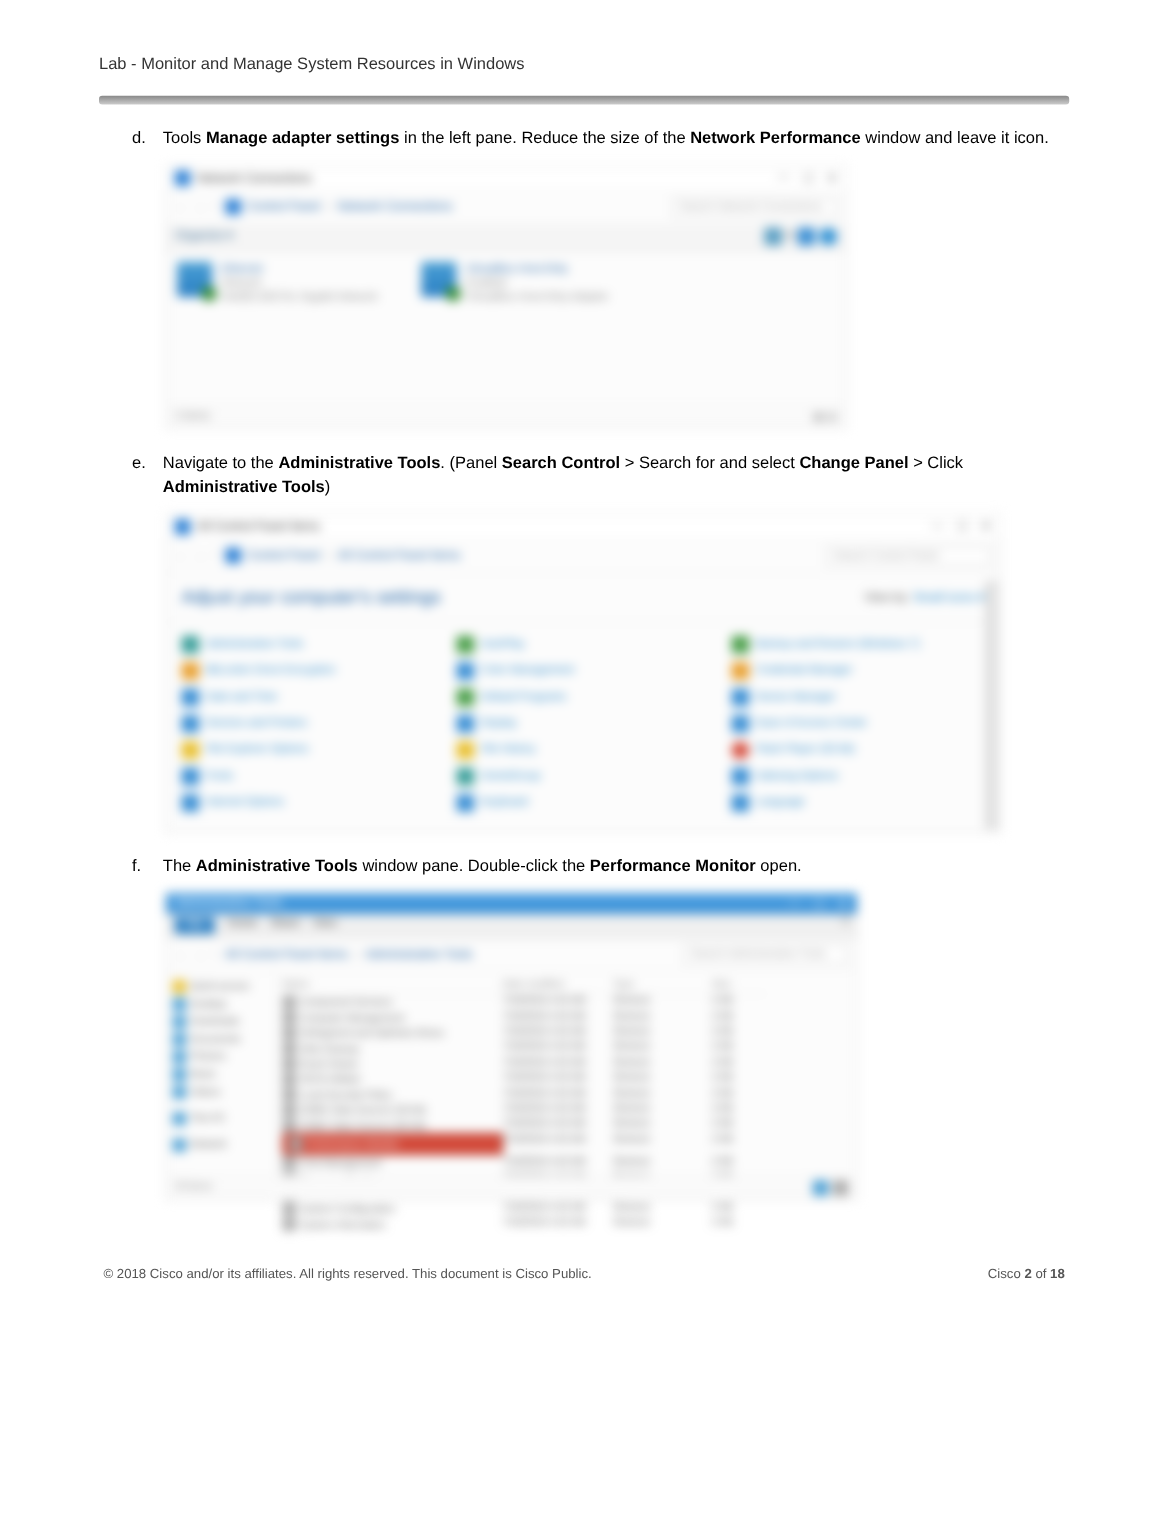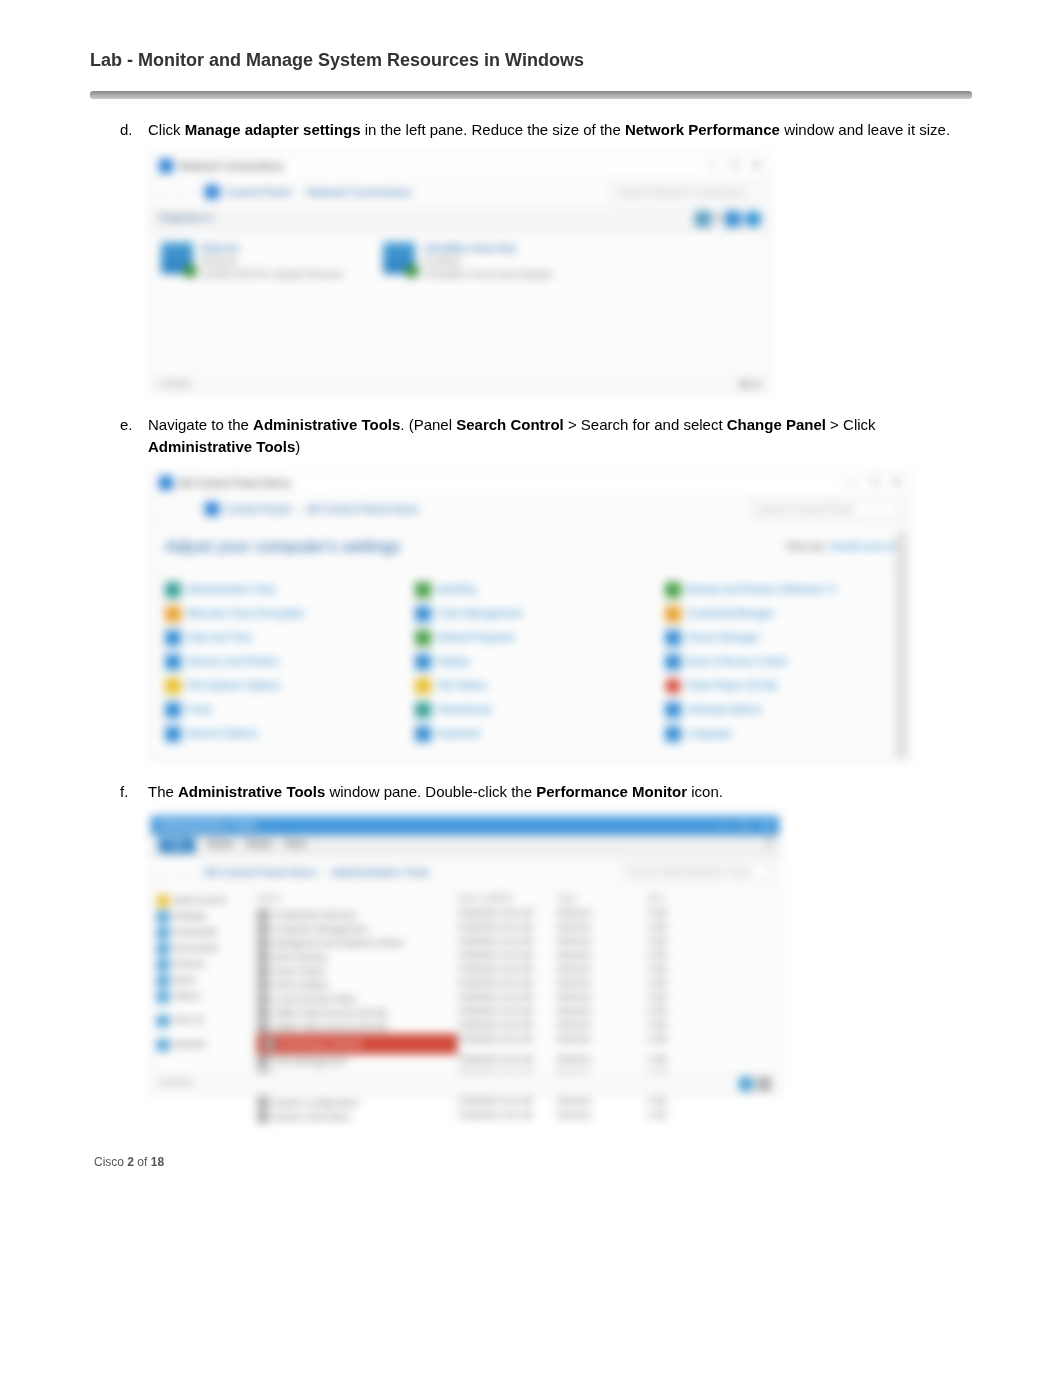--- a/index.html
+++ b/index.html
@@ -4,22 +4,22 @@
   <style>
     * { margin: 0; padding: 0; box-sizing: border-box; }
     body {
       font-family: Arial, Helvetica, sans-serif;
       background: #fff;
       width: 1062px;
       padding: 50px 90px 30px 90px;
       color: #000;
     }
     .header {
-      font-size: 18px;
-      font-weight: bold;
+      font-size: 15px;
+      font-weight: normal;
       color: #333;
       padding-bottom: 20px;
     }
     .hr-line {
       height: 8px;
       background: linear-gradient(to bottom, #888 0%, #ccc 100%);
       border-radius: 3px;
       margin-bottom: 20px;
     }
     .step {
@@ -295,21 +295,21 @@
   </style>
 </head>
 <body>
 
 <div class="header">Lab - Monitor and Manage System Resources in Windows</div>
 <div class="hr-line"></div>
 
 <div class="step">
   <div class="step-letter">d.</div>
   <div class="step-text">
-    <span>Click </span><b>Manage adapter settings</b><span> in the left pane. Reduce the size of the </span><b>Network Performance</b><span> window and leave it size.</span>
+    <span>Tools </span><b>Manage adapter settings</b><span> in the left pane. Reduce the size of the </span><b>Network Performance</b><span> window and leave it icon.</span>
   </div>
 </div>
 
 <div class="screenshot ss1">
   <div class="ss1-title">
     <div class="ss1-title-left">
       <span class="icon-box"></span>
       <span style="font-size:11px;color:#333;">Network Connections</span>
     </div>
     <div class="win-controls">
@@ -482,21 +482,21 @@
         <span class="cp-icon blue"></span>
         <span>Language</span>
       </div>
   </div>
   <div class="ss2-scroll"></div>
 </div>
 
 <div class="step">
   <div class="step-letter">f.</div>
   <div class="step-text">
-    <span>The </span><b>Administrative Tools</b><span> window pane. Double-click the </span><b>Performance Monitor</b><span> icon.</span>
+    <span>The </span><b>Administrative Tools</b><span> window pane. Double-click the </span><b>Performance Monitor</b><span> open.</span>
   </div>
 </div>
 
 <div class="screenshot ss3">
   <div class="ss3-title">
     <span>Administrative Tools</span>
     <div class="win-controls" style="color:#fff;">
       <span>—</span>
       <span>☐</span>
       <span>✕</span>
@@ -678,16 +678,17 @@
   <div class="ss3-footer">
     <span>20 items</span>
     <div class="footer-icons">
       <span class="ft-icon"></span>
       <span class="ft-icon" style="background:#aaa;"></span>
     </div>
   </div>
 </div>
 
 <div class="page-footer">
+  <span>© 2018 Cisco and/or its affiliates. All rights reserved. This document is Cisco Public.</span>
   <span>
     <span>Cisco </span><b>2</b><span> of </span><b>18</b>
   </span>
 </div>
 
 </body></html>

